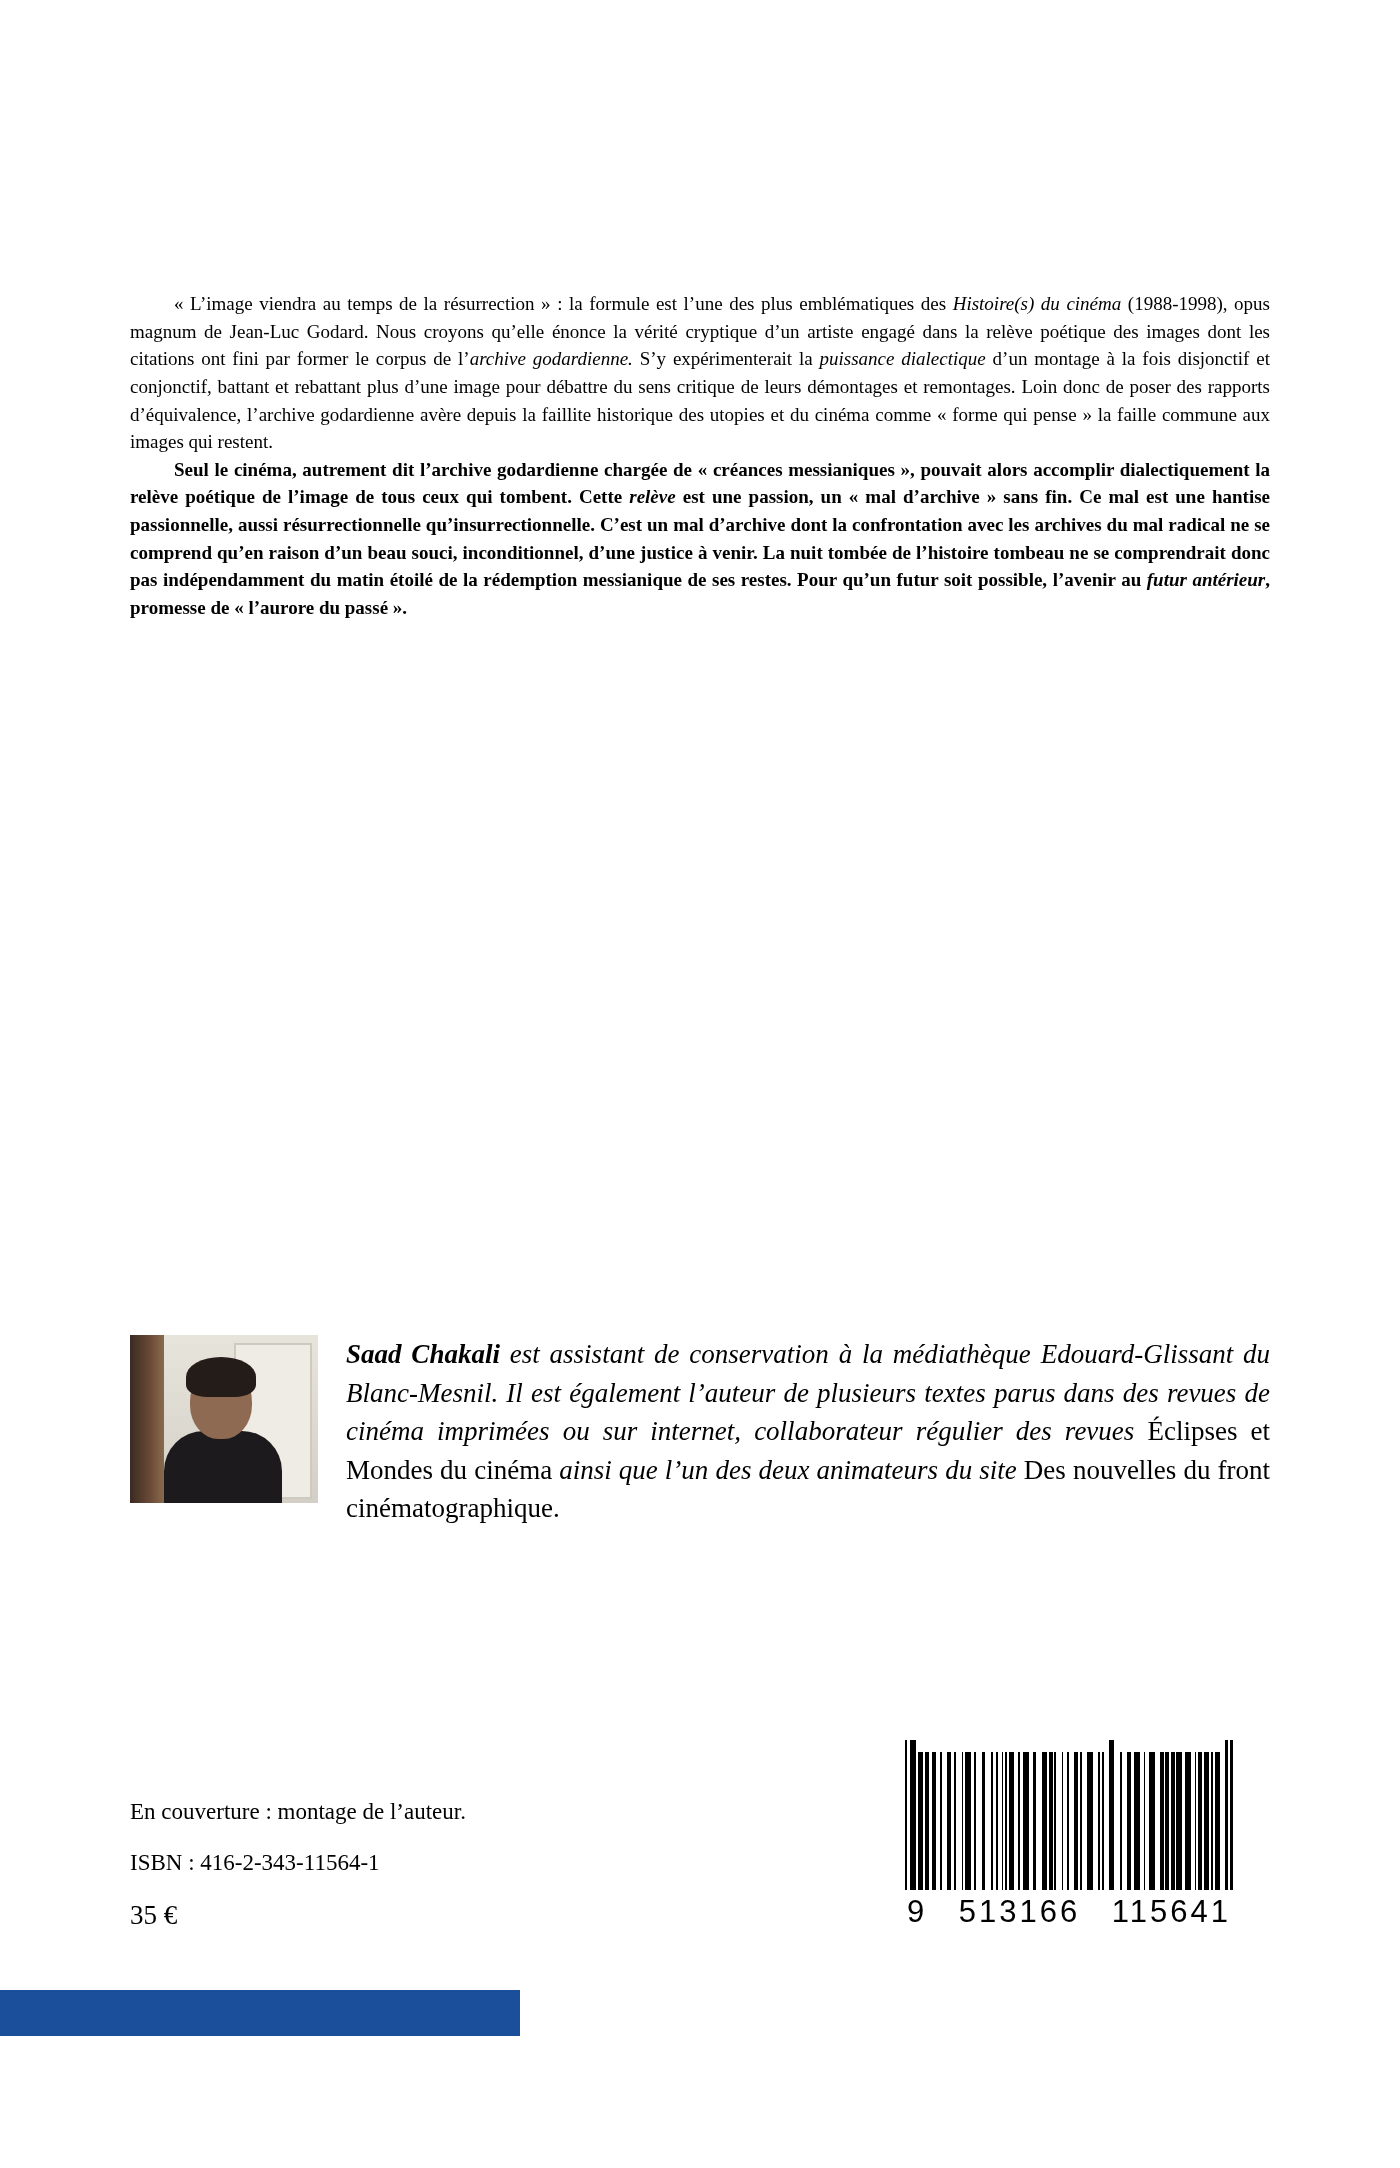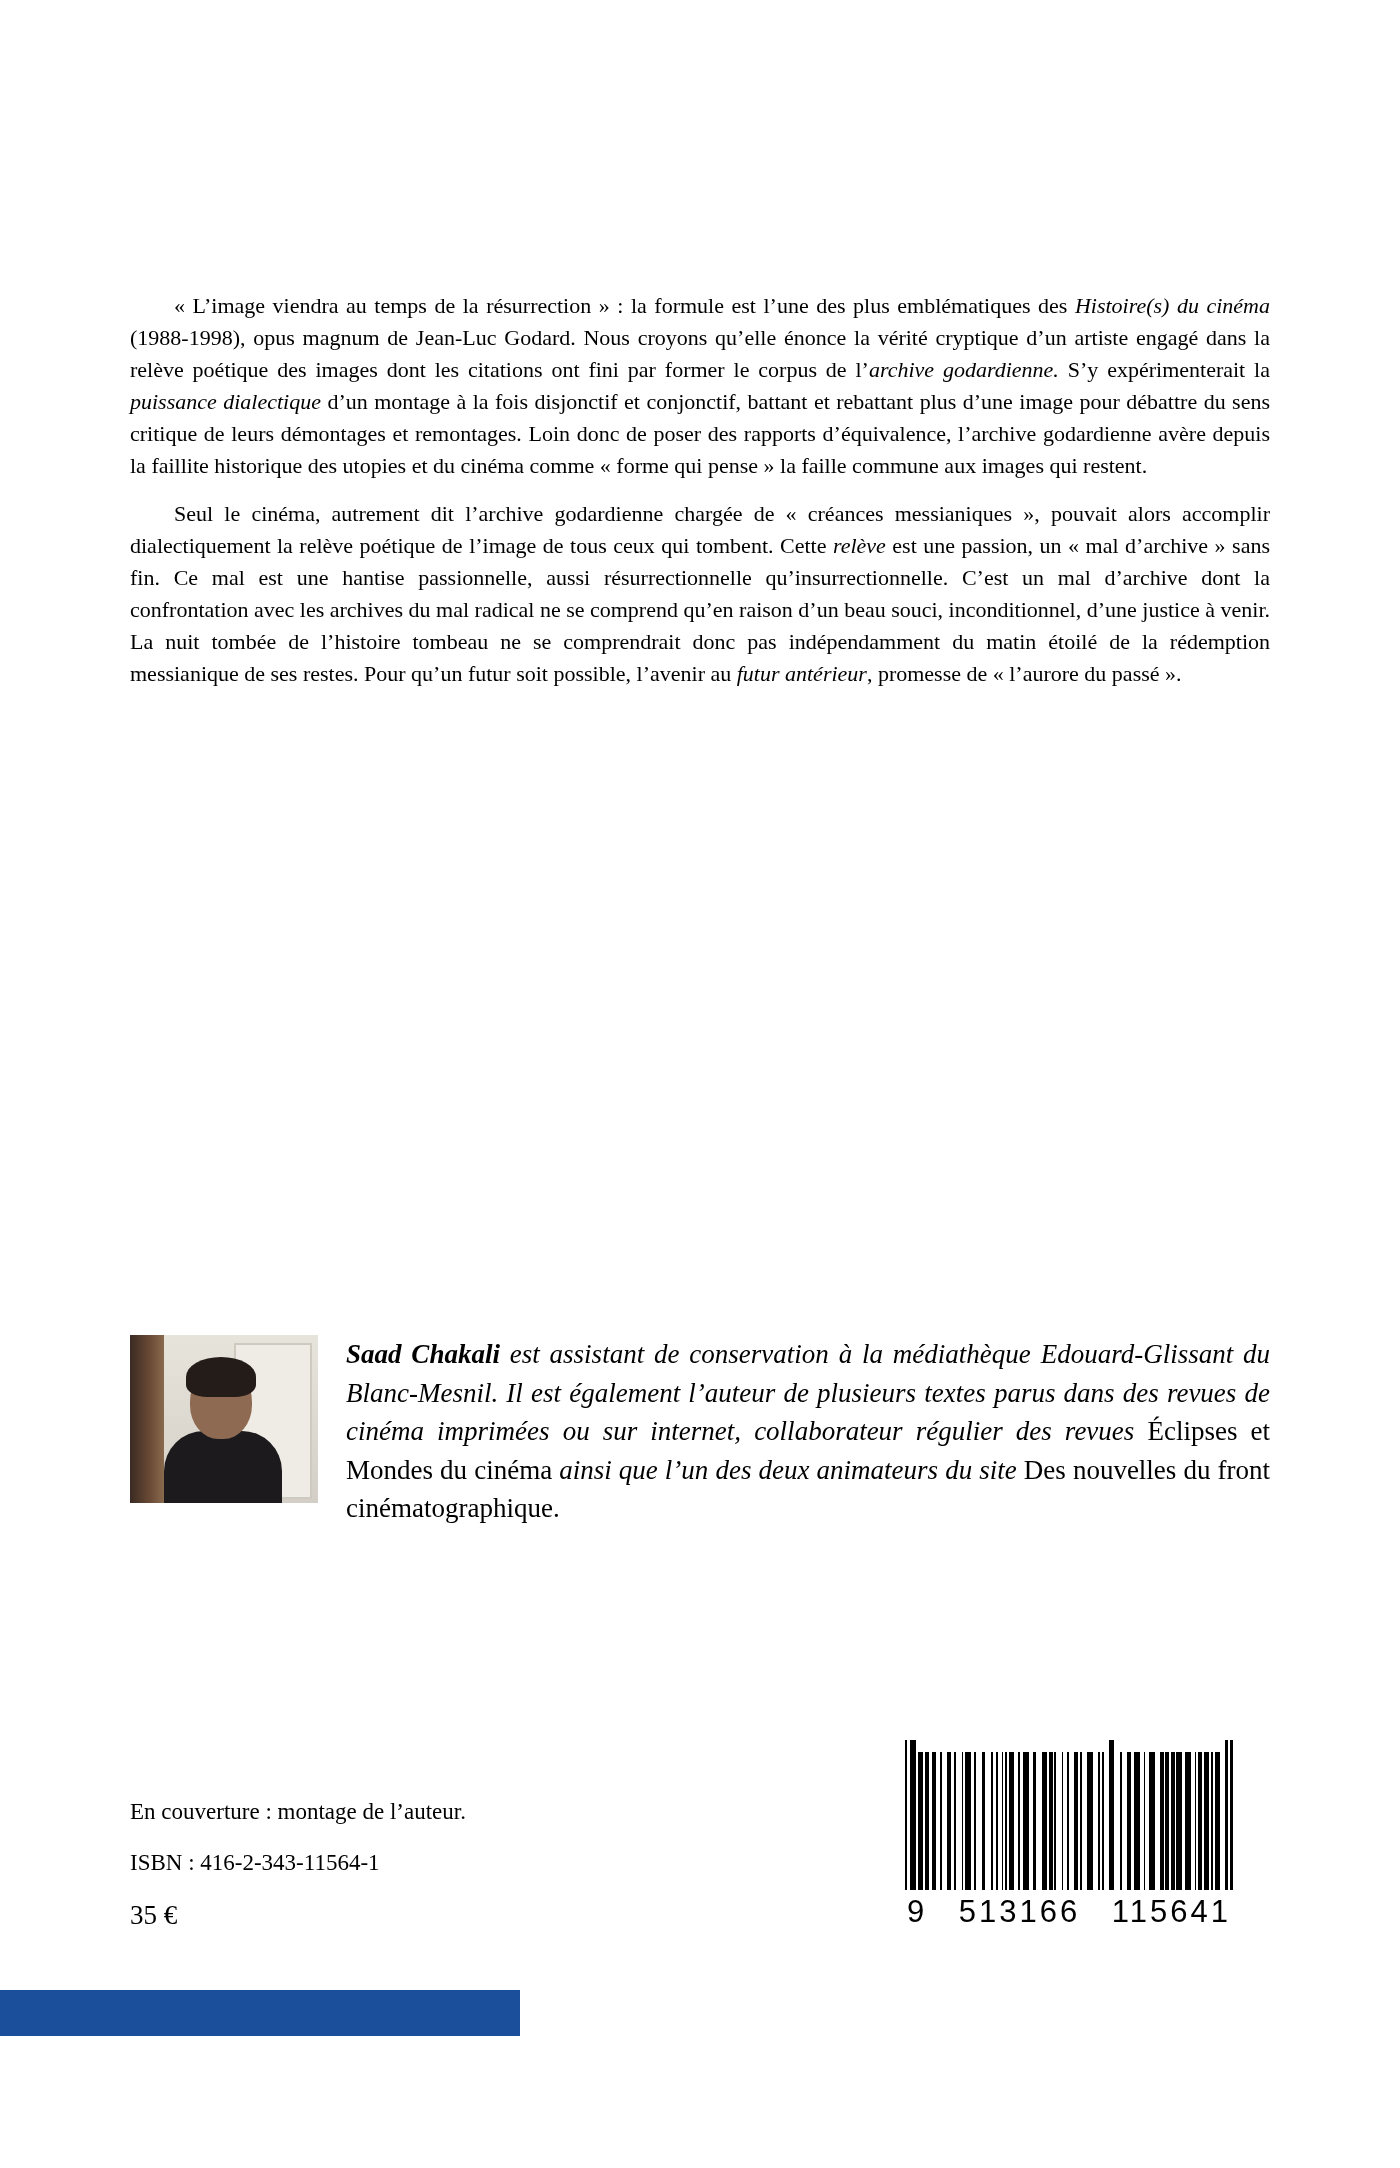--- a/index.html
+++ b/index.html
@@ -40,32 +40,33 @@
     white-space: nowrap;
     transform: scaleX(0.92);
   }
 
   
   .body-text {
     position: absolute;
     left: 130px;
     width: 1140px;
     top: 290px;
-    font-size: 22px;
+    font-size: 19px;
     line-height: 1.455;
     text-align: justify;
     text-justify: inter-word;
     hyphens: none;
   }
   .body-text p {
     margin: 0;
     text-indent: 44px;
   }
   .body-text p + p {
-    margin-top: 16px;
+    margin-top: 0px;
+    font-weight: bold;
   }
   .it { font-style: italic; }
 
   
   .author-block {
     position: absolute;
     left: 130px;
     top: 1335px;
     width: 1140px;
   }

